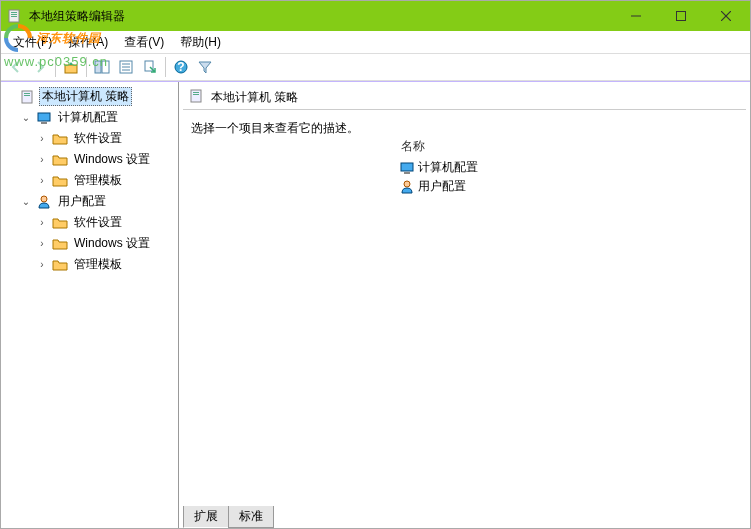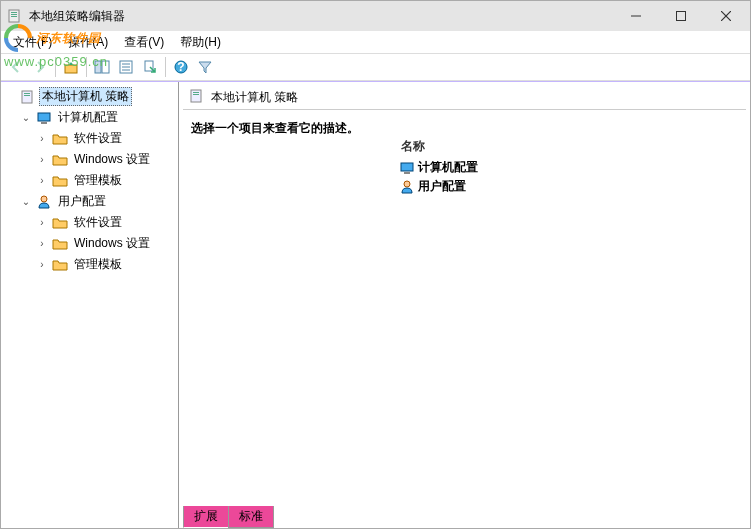--- a/index.html
+++ b/index.html
@@ -1,20 +1,20 @@
 <!DOCTYPE html>
 <html><head>
   <meta charset="utf-8">
   <style>
     * { margin: 0; padding: 0; box-sizing: border-box; font-family: "Microsoft YaHei", "SimSun", Tahoma, sans-serif; font-size: 12px; }
     body { width: 751px; height: 529px; background: #fff; overflow: hidden; position: relative; }
     
     .window { width: 100%; height: 100%; border: 1px solid #aaa; display: flex; flex-direction: column; }
     
-    .titlebar { height: 30px; display: flex; align-items: center; padding: 0 2px 0 6px; background: #e5e5e5; }
+    .titlebar { height: 30px; display: flex; align-items: center; padding: 0 2px 0 6px; background: #84cc16; }
     .titlebar-icon { width: 16px; height: 16px; margin-right: 6px; }
     .titlebar-text { flex: 1; color: #000; }
     .titlebar-btns { display: flex; gap: 0; }
     .titlebar-btn { width: 45px; height: 28px; display: flex; align-items: center; justify-content: center; color: #333; }
     
     .menubar { height: 22px; display: flex; align-items: center; padding: 0 4px; }
     .menu-item { padding: 2px 8px; }
     
     .toolbar { height: 28px; display: flex; align-items: center; padding: 2px 4px; border-top: 1px solid #ddd; border-bottom: 1px solid #ddd; gap: 2px; }
     .tool-btn { width: 22px; height: 22px; display: flex; align-items: center; justify-content: center; border: 1px solid transparent; }
@@ -27,29 +27,29 @@
     .tree-node { display: flex; align-items: center; padding: 1px 0; white-space: nowrap; }
     .tree-toggle { width: 14px; height: 14px; display: flex; align-items: center; justify-content: center; cursor: pointer; font-size: 10px; color: #555; }
     .tree-icon { width: 16px; height: 16px; margin: 0 3px; display: flex; align-items: center; justify-content: center; }
     .tree-label { padding: 1px 3px; }
     .tree-label.selected { background: #cce8ff; border: 1px dotted #666; padding: 0 2px; }
     .tree-children { padding-left: 16px; }
     .tree-indent { display: inline-block; width: 14px; }
     
     .detail-pane { flex: 1; display: flex; flex-direction: column; }
     .detail-header { height: 24px; background: #fff; border-bottom: 1px solid #ccc; display: flex; align-items: center; padding: 0 6px; gap: 6px; margin: 4px 4px 0 4px; }
-    .detail-body { flex: 1; display: flex; padding: 6px 6px 0 6px; font-weight: bold; }
+    .detail-body { flex: 1; display: flex; padding: 6px 6px 0 6px; }
     .detail-desc { width: 210px; padding: 4px 6px; }
     .detail-list { flex: 1; padding: 4px 2px; }
     .list-header { color: #333; padding: 2px 4px; border-bottom: 1px solid transparent; margin-top: 16px; }
     .list-item { display: flex; align-items: center; padding: 1px 2px; gap: 3px; }
     .list-icon { width: 16px; height: 16px; display: flex; align-items: center; justify-content: center; }
     
     .tabs-row { height: 22px; display: flex; align-items: flex-end; padding-left: 4px; border-top: 1px solid transparent; }
-    .tab { border: 1px solid #999; border-top: none; padding: 2px 10px; background: #ec4899; margin-right: -1px; position: relative; }
+    .tab { border: 1px solid #999; border-top: none; padding: 2px 10px; background: #e5e5e5; margin-right: -1px; position: relative; }
     .tab.active { border-bottom-color: #fff; }
     
     
     .watermark { position: absolute; top: 24px; left: 4px; z-index: 100; pointer-events: none; opacity: 0.95; }
     .wm-logo { display: flex; align-items: center; gap: 4px; }
     .wm-text { font-size: 12px; font-weight: bold; color: #ff8c00; font-style: italic; letter-spacing: 1px; }
     .wm-url { font-size: 13px; color: #5fbf5f; font-weight: normal; margin-top: 2px; letter-spacing: 1px; }
     
     
     .svg { display: block; }

